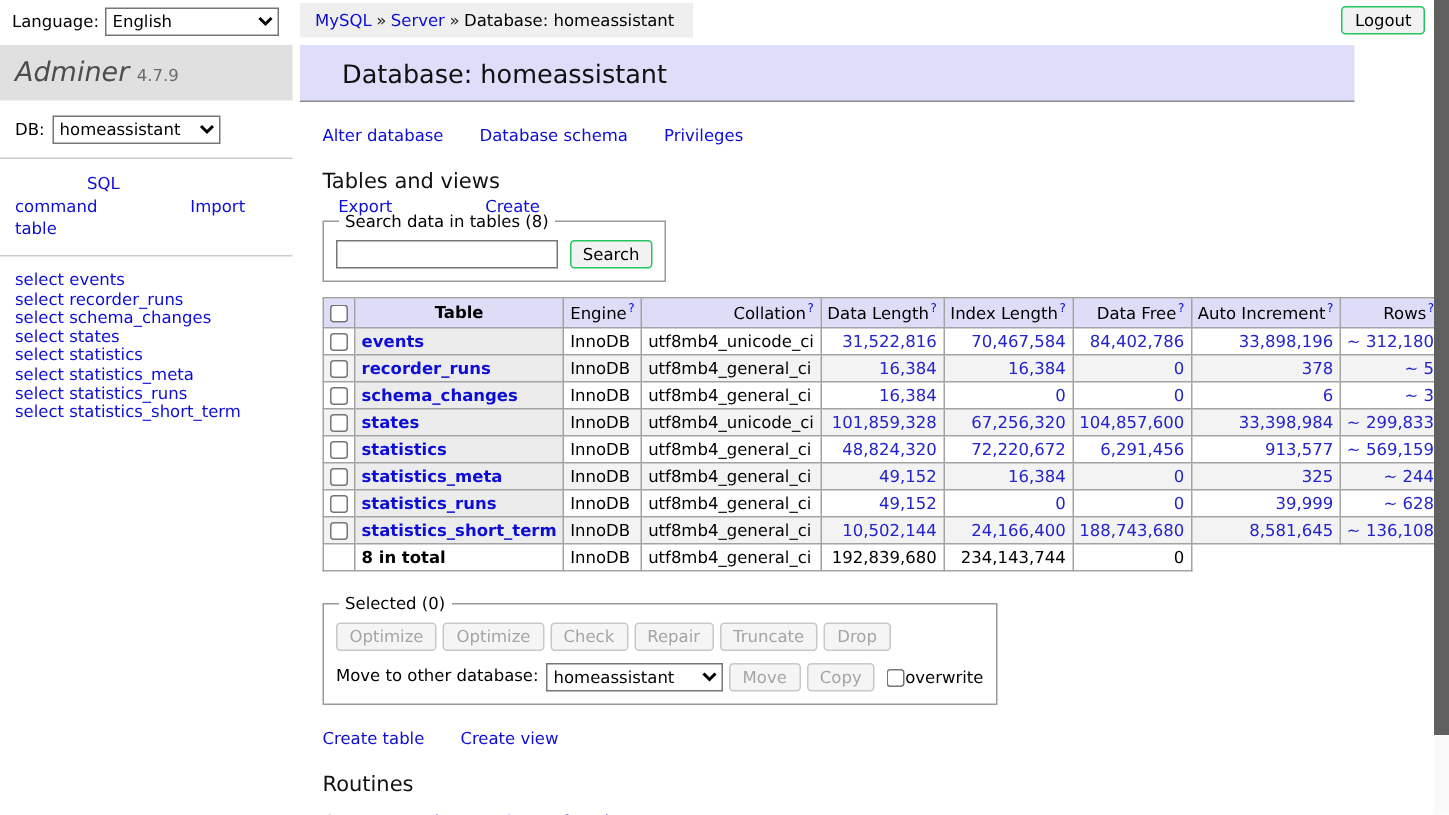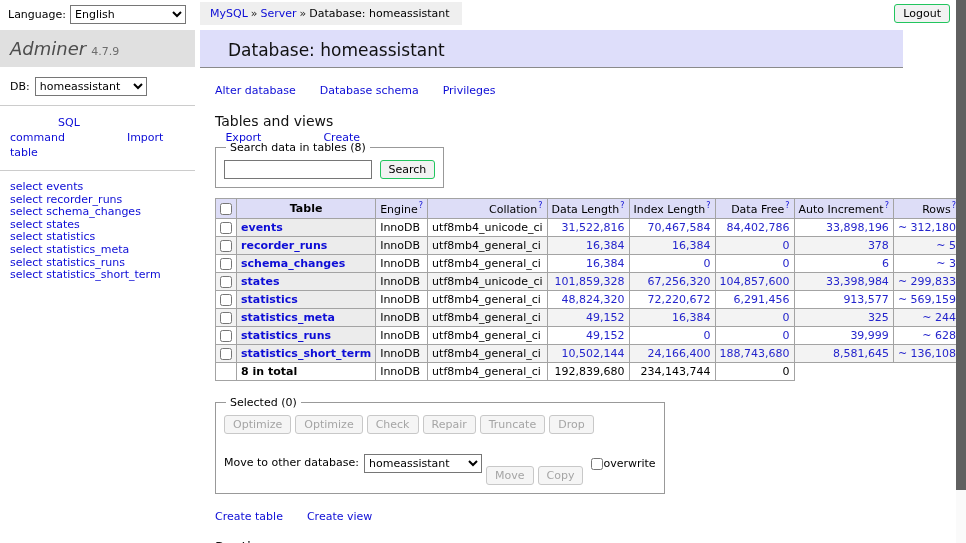--- a/index.html
+++ b/index.html
@@ -66,21 +66,21 @@
   tr.total td.num { color:#000; }
   tr.total th { font-weight:bold; text-align:left; }
   input[type=checkbox] { width:12px; height:12px; vertical-align:middle; }
 
   
   #selected-fieldset { margin-top:15px; min-width:400px; }
   #selected-fieldset .btnrow .btn { margin-right:4px; }
   #selected-fieldset .moverow { margin-top:8px; }
   #selected-fieldset .moverow label.mv { margin-right:5px; }
   #move-db-select { width:118px; vertical-align:middle; }
-  #selected-fieldset .moverow .btn { margin-left:4px; vertical-align:middle;margin-top:24px; }
+  #selected-fieldset .moverow .btn { margin-left:4px; vertical-align:middle; }
   #overwrite-wrap { margin-left:8px; vertical-align:middle; }
 
   
   #scrollbar { position:absolute; right:0; top:0; width:10px; height:543px; background:#fafafa; }
   #scroll-thumb { position:absolute; top:0; left:0; width:10px; height:490px; background:#606060; }
 </style>
 </head>
 <body>
 
 <form id="lang-form">

